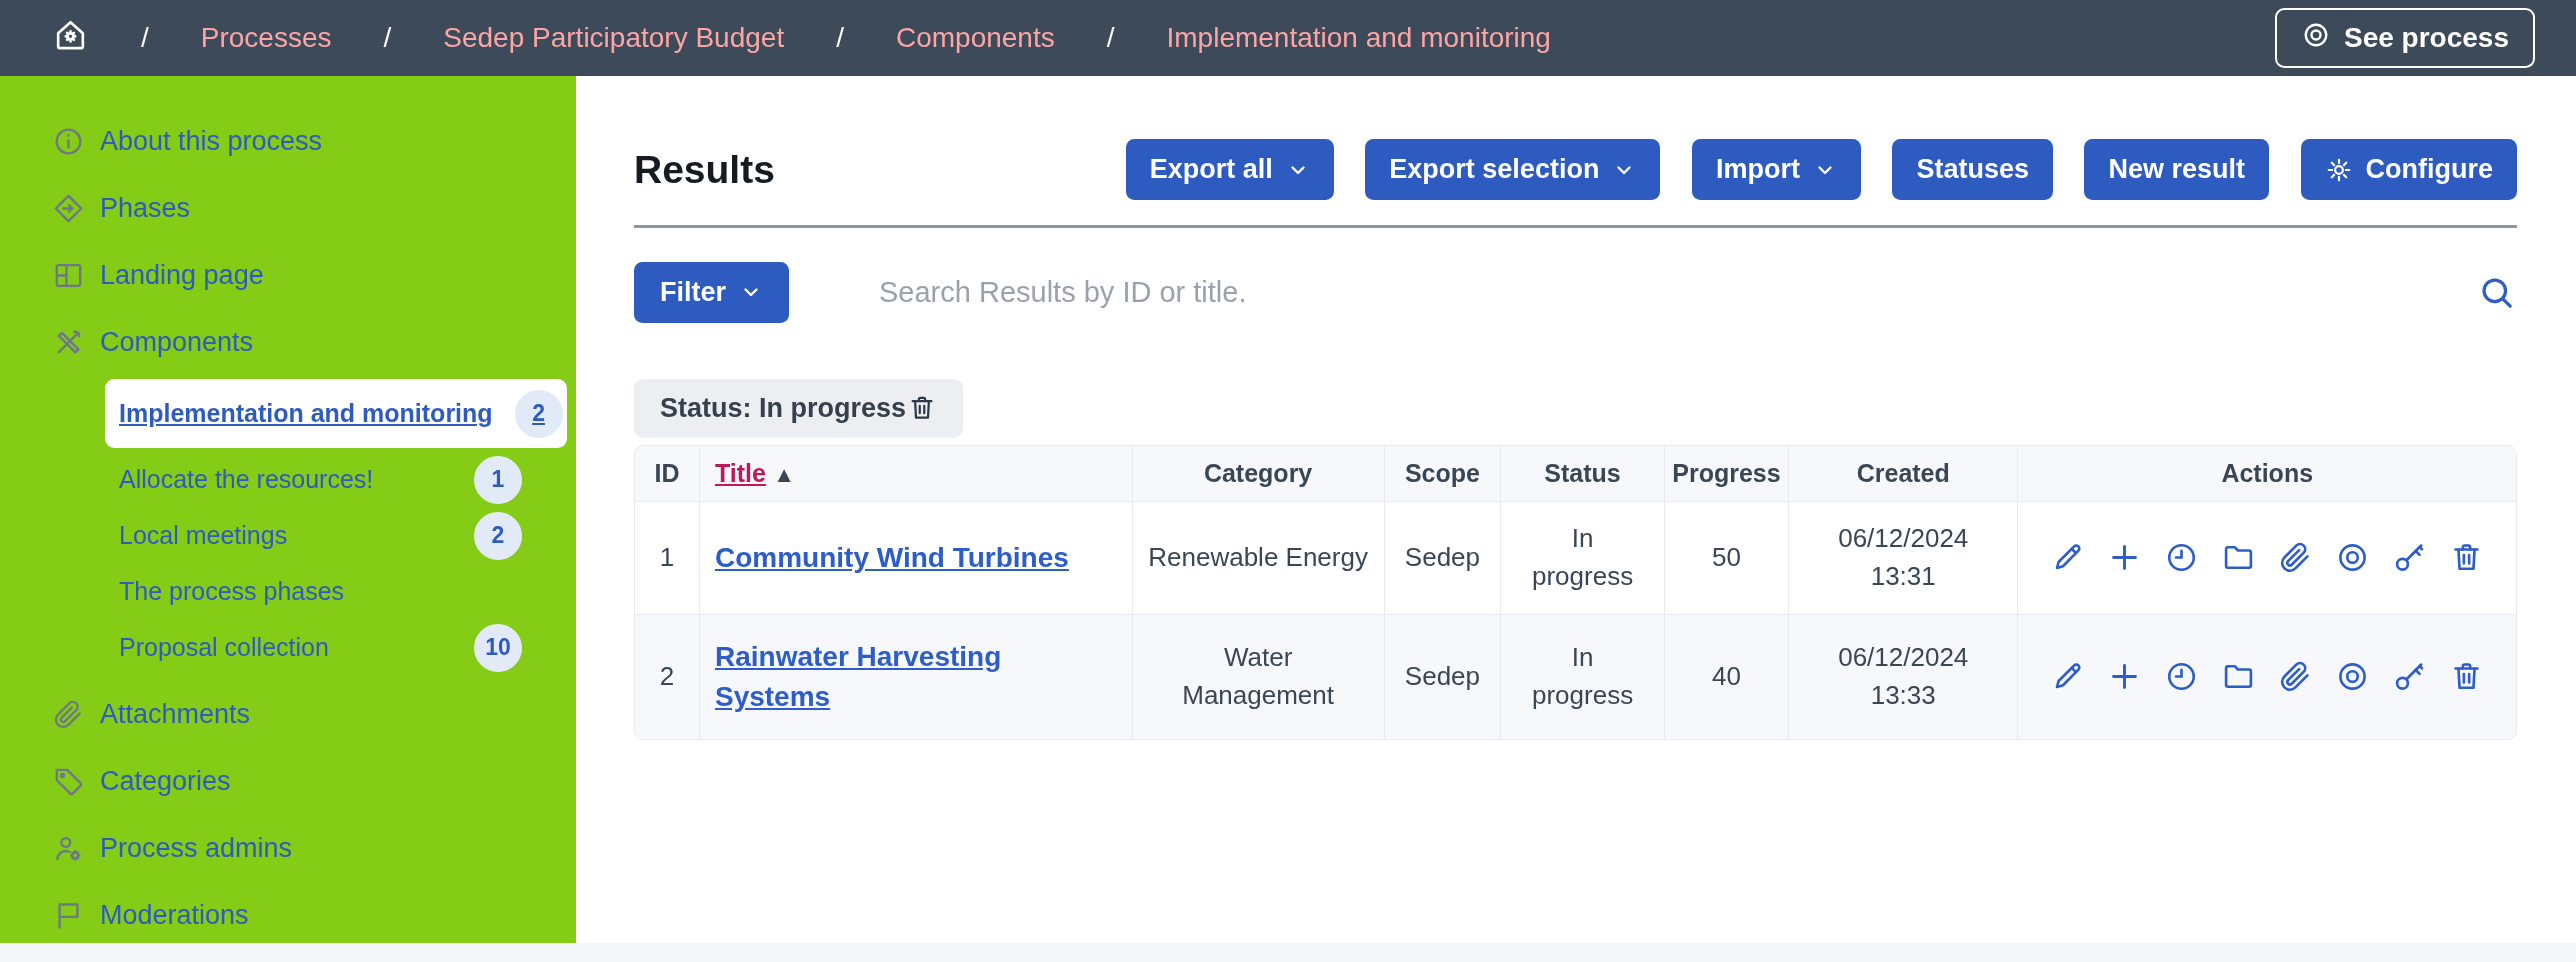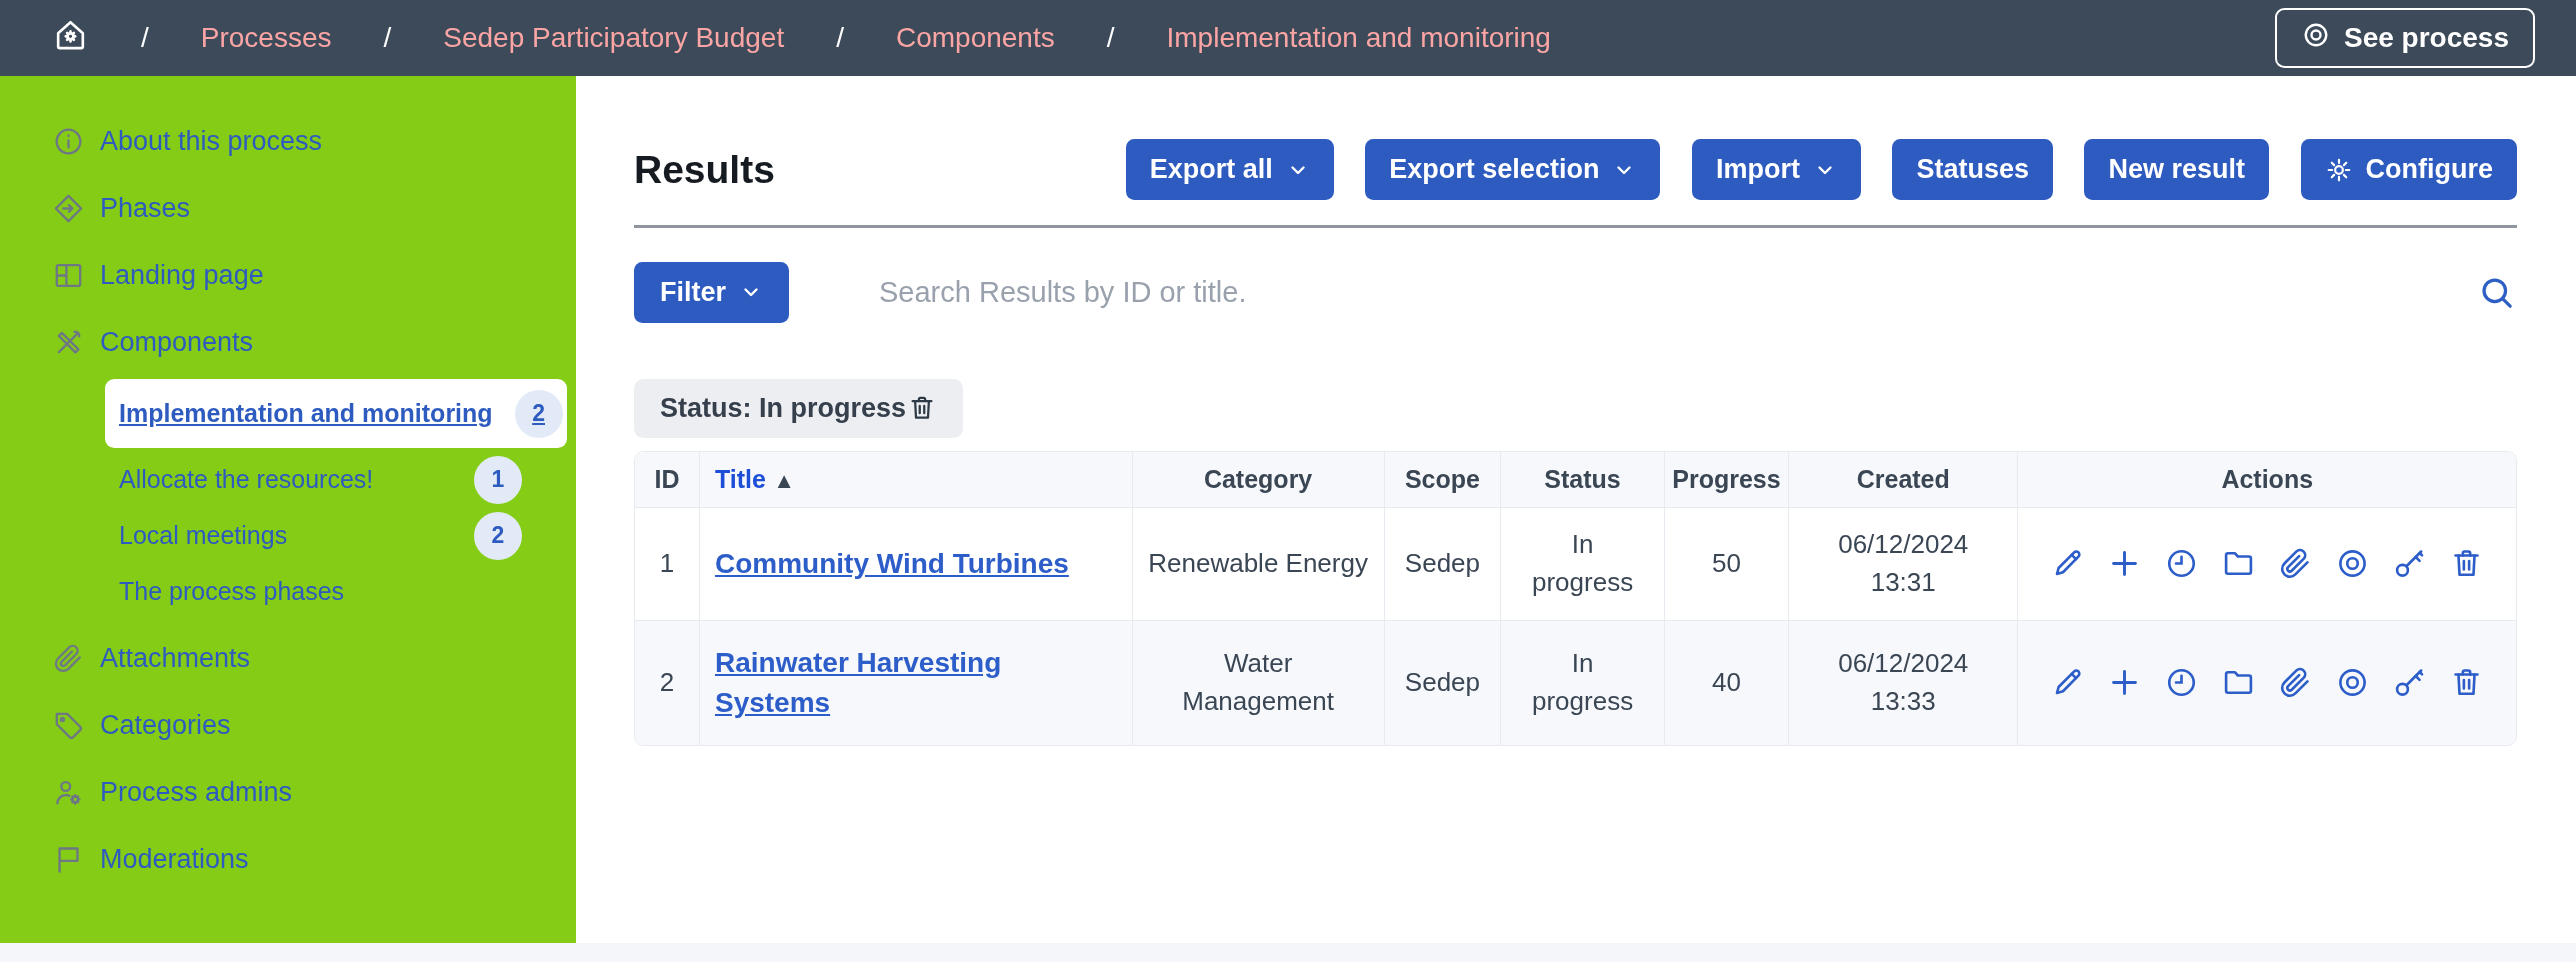--- a/index.html
+++ b/index.html
@@ -112,35 +112,35 @@
     margin-top: 56px;
     display: inline-flex; align-items: center; gap: 1px;
     height: 59px; padding: 0 26px;
     background: #eceef2; border-radius: 9.3px;
     font-size: 27px; font-weight: 700; color: #36404d;
   }
   .chip-trash { width: 30px; height: 30px; color: #2f3a47; cursor: pointer; }
 
   
   .table-wrap {
-    margin-top: 13px;
+    margin-top: 7px;
     border: 1.9px solid #e7eaf1; border-radius: 9.3px;
     overflow: hidden; background: #ffffff;
   }
   table { width: 100%; border-collapse: separate; border-spacing: 0; table-layout: fixed; }
   th, td { border-left: 1.9px solid #e7eaf1; }
   th:first-child, td:first-child { border-left: none; }
   td { border-top: 1.9px solid #e7eaf1; }
   thead th {
     height: 55px; background: #f6f8fb;
     font-size: 25px; font-weight: 700; color: #3b4654;
     text-align: center; padding: 0 7.4px;
   }
   thead th.col-title { text-align: left; padding: 0 26px 0 15px; }
-  .sort-link { color: #1d4ed8; cursor: pointer; font-weight: 700; }
+  .sort-link { color: #be185d; text-decoration: underline; cursor: pointer; font-weight: 700; }
   .sort-arrow { margin-left: 7.4px; font-size: 22px; text-decoration: none; display: inline-block; }
   td {
     font-size: 26px; color: #3b4654; text-align: center;
     padding: 0 15px; line-height: 1.45;
   }
   tr.row-1 td { height: 113px; background: #ffffff; }
   tr.row-2 td { height: 125px; background: #f6f8fb; }
   td.cell-title { text-align: left; padding: 0 26px 0 15px; }
   td.cell-title a {
     color: #2c5dc9; font-weight: 700; font-size: 28px;
@@ -244,20 +244,24 @@
         <a class="subitem">
           <span class="sublabel">Allocate the resources!</span>
           <span class="badge">1</span>
         </a>
         <a class="subitem">
           <span class="sublabel">Local meetings</span>
           <span class="badge">2</span>
         </a>
         <a class="subitem">
           <span class="sublabel">The process phases</span>
+        </a>
+        <a class="subitem">
+          <span class="sublabel">Proposal collection</span>
+          <span class="badge">10</span>
         </a>
       </div>
 
       <a class="nav-item">
         <span class="nav-ic">
           <svg viewBox="0 0 24 24" fill="none" stroke="currentColor" stroke-width="1.7" stroke-linecap="round" stroke-linejoin="round">
             <path d="M20.2 11.2l-8.3 8.3a5.3 5.3 0 0 1-7.5-7.5l8.3-8.3a3.54 3.54 0 0 1 5 5l-8.3 8.3a1.77 1.77 0 0 1-2.5-2.5l7.6-7.6"></path>
           </svg>
         </span>
         <span>Attachments</span>

